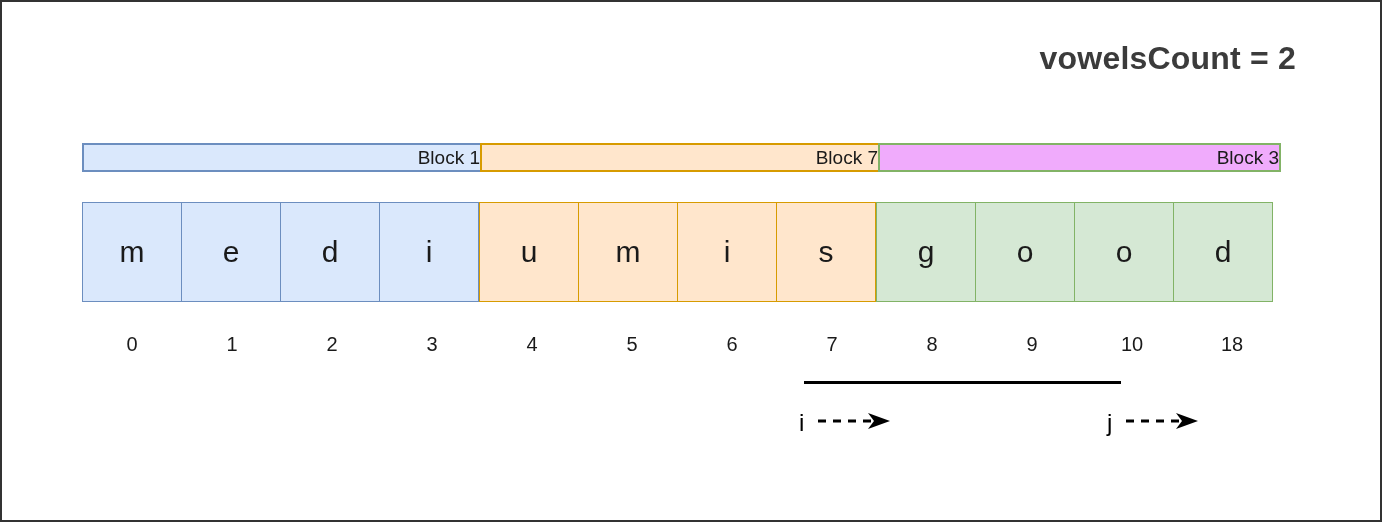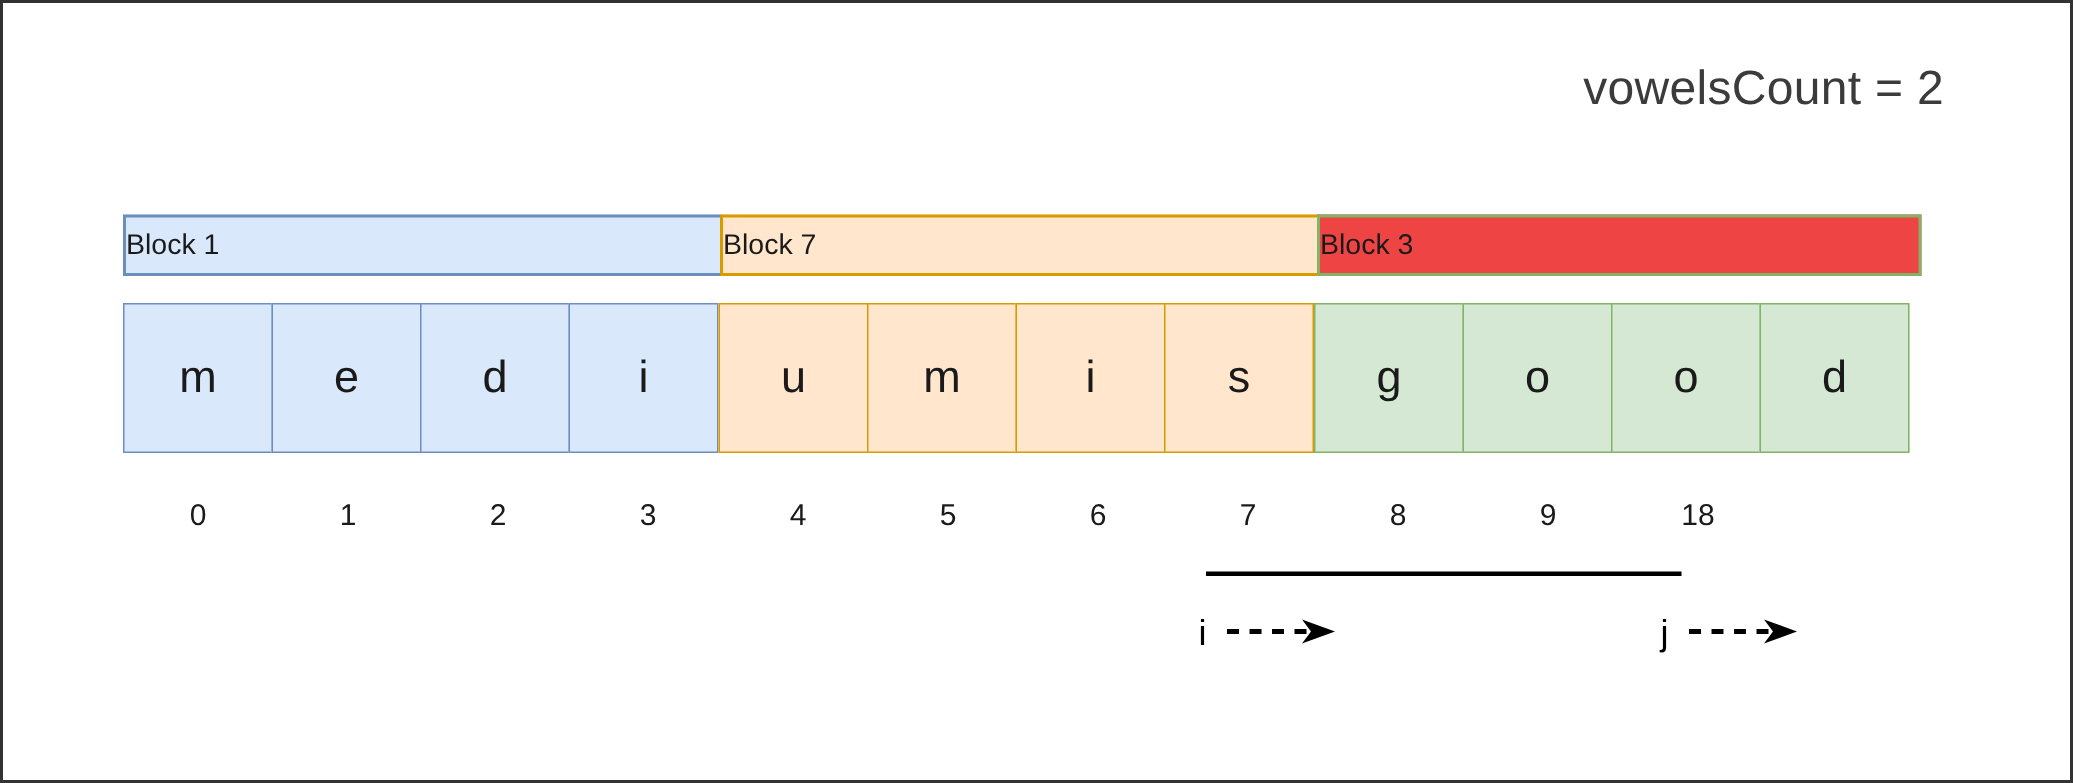--- a/index.html
+++ b/index.html
@@ -19,59 +19,59 @@
     box-sizing: border-box;
     overflow: hidden;
   }
 
   
   .title {
     position: absolute;
     right: 84px;
     top: 38px;
     font-size: 32px;
-    font-weight: normal;
+    font-weight: bold;
     color: #3b3b3b;
     letter-spacing: 0.2px;
     white-space: nowrap;
   }
 
   
   .block-row {
     position: absolute;
     left: 80px;
     top: 141px;
     width: 1201px;
     height: 41px;
     display: flex;
   }
   .block {
     display: flex;
     align-items: center;
-    justify-content: flex-start;
+    justify-content: flex-end;
     font-size: 19px;
     color: #1a1a1a;
     box-sizing: border-box;
-    height: 41px;
+    height: 29px;
   }
   .block-1 {
     width: 400px;
     background: #dae8fc;
     border: 2px solid #6c8ebf;
   }
   .block-2 {
     width: 400px;
     background: #ffe6cc;
     border: 2px solid #d79b00;
     border-left-width: 2px;
     margin-left: -2px;
   }
   .block-3 {
     width: 403px;
-    background: #ef4444;
+    background: #f0abfc;
     border: 2px solid #82b366;
     margin-left: -2px;
   }
 
   
   .cell-row {
     position: absolute;
     left: 80px;
     top: 200px;
     width: 1201px;
@@ -211,20 +211,21 @@
     <div class="index-cell">0</div>
     <div class="index-cell">1</div>
     <div class="index-cell">2</div>
     <div class="index-cell">3</div>
     <div class="index-cell">4</div>
     <div class="index-cell">5</div>
     <div class="index-cell">6</div>
     <div class="index-cell">7</div>
     <div class="index-cell">8</div>
     <div class="index-cell">9</div>
+    <div class="index-cell">10</div>
     <div class="index-cell">18</div>
   </div>
 
   <div class="span-line"></div>
 
   <div class="pointer" id="pointer-i">
     <span class="plabel">i</span>
     <span class="parrow">
       <svg width="78" height="22" viewBox="0 0 78 22">
         <line x1="2" y1="11" x2="56" y2="11" stroke="#000000" stroke-width="3.2" stroke-dasharray="8,7"></line>

